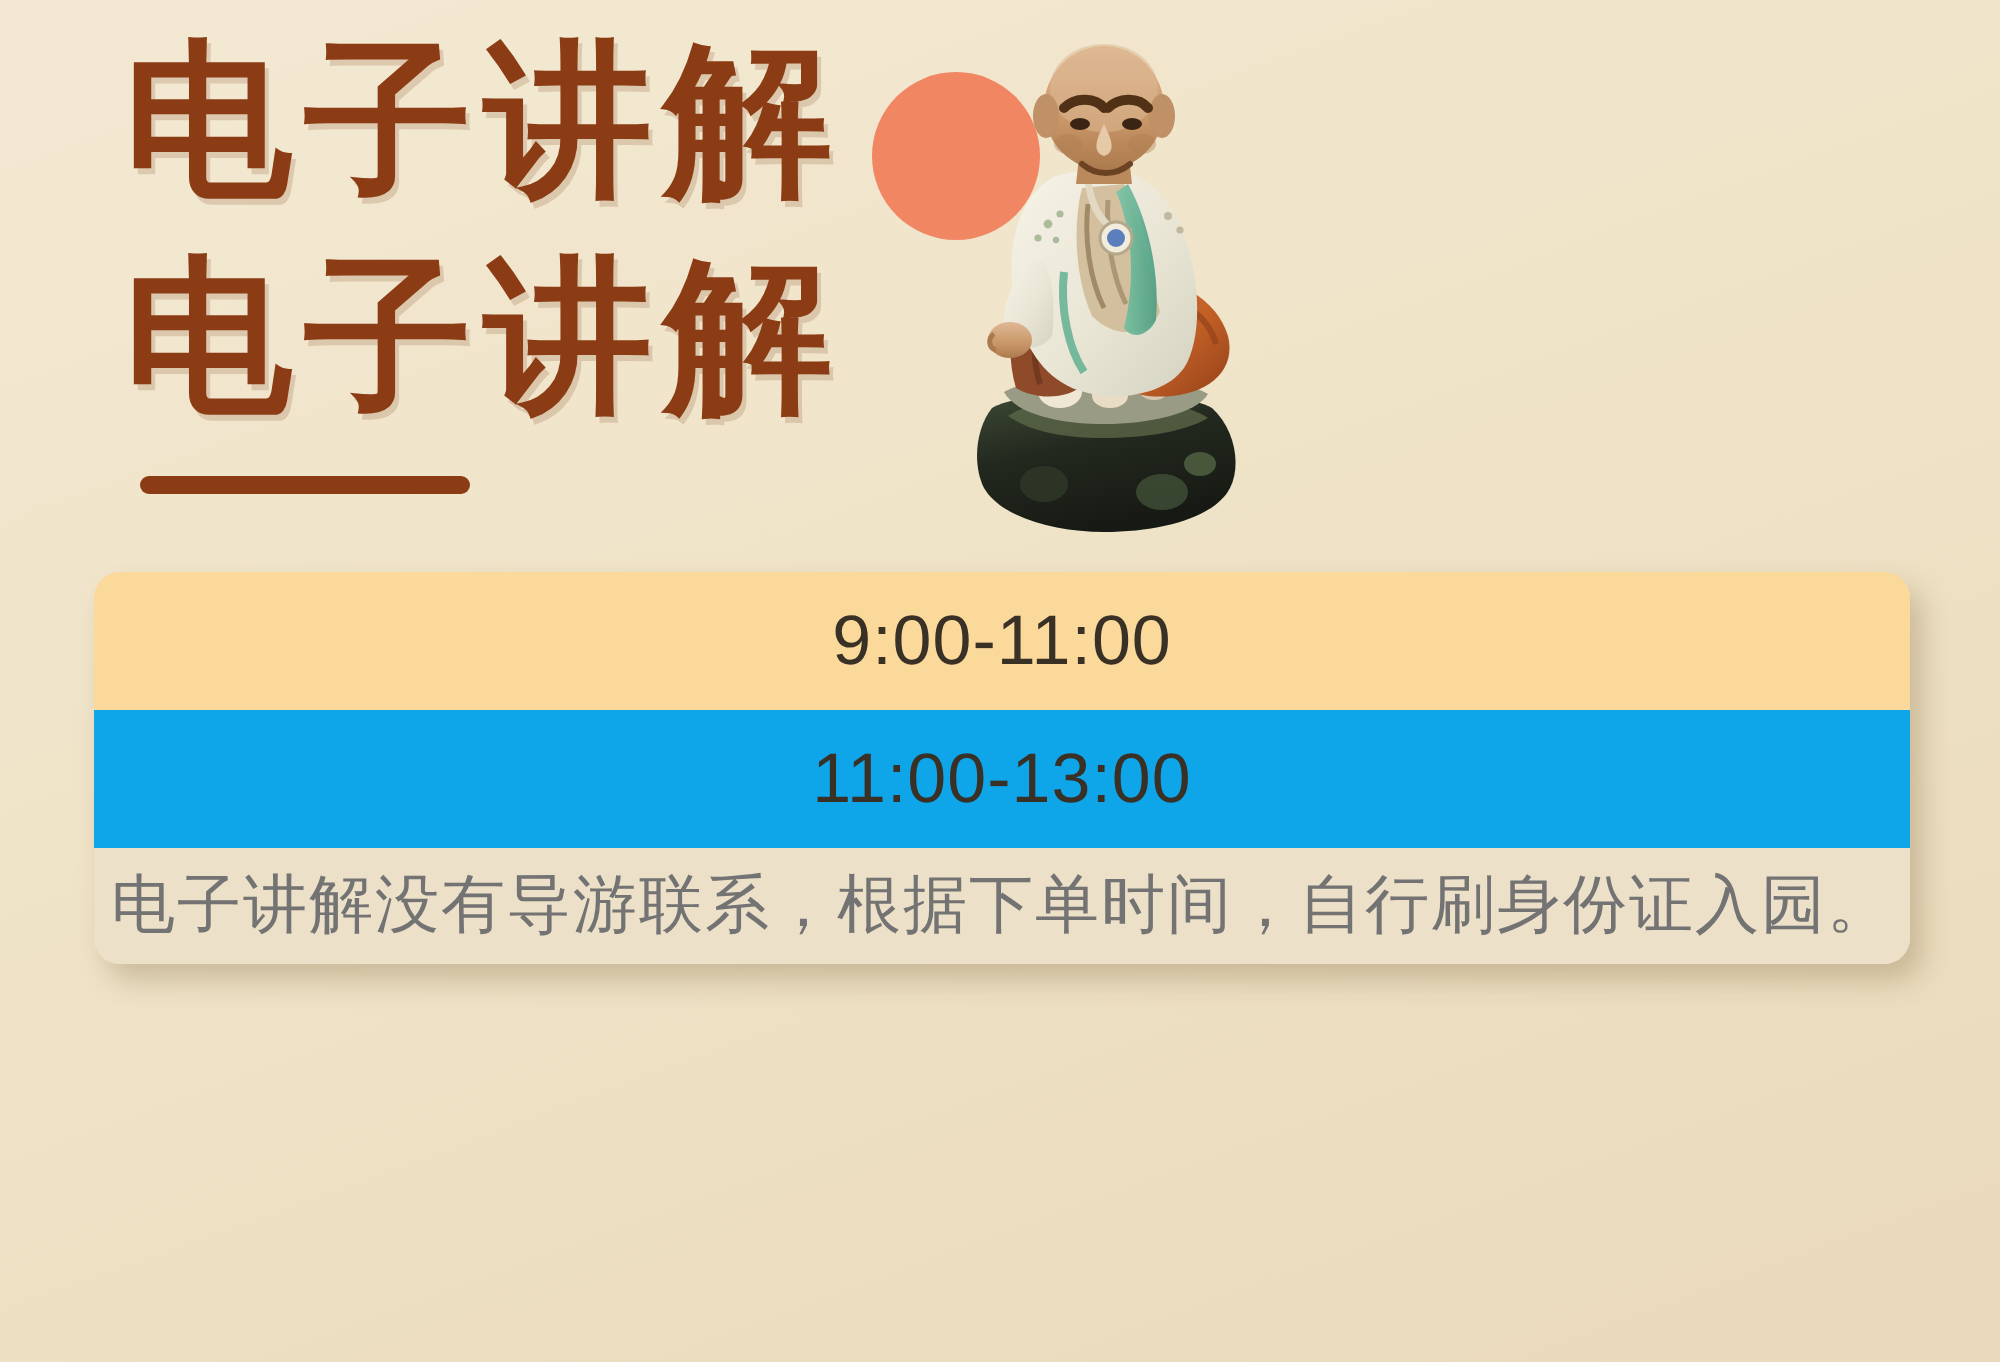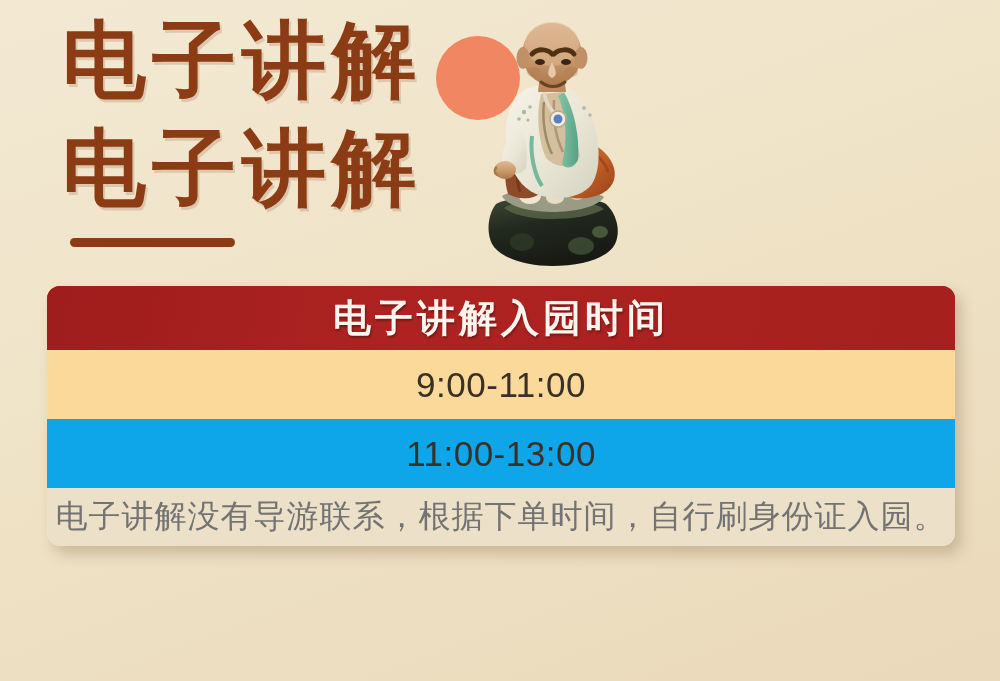--- a/index.html
+++ b/index.html
@@ -251,23 +251,20 @@
         <g opacity="0.5" fill="#9a8c6a">
           <circle cx="106" cy="90" r="2"></circle>
           <circle cx="112" cy="97" r="1.8"></circle>
         </g>
       </svg>
     </div>
   </div>
 
   <div class="card">
 
-    <div class="card-header">
-      <div class="card-header-title">电子讲解入园时间</div>
-    </div>
 
     <div class="time-row odd">
       <span>9:00-11:00</span>
     </div>
 
     <div class="time-row even">
       <span>11:00-13:00</span>
     </div>
 
 

